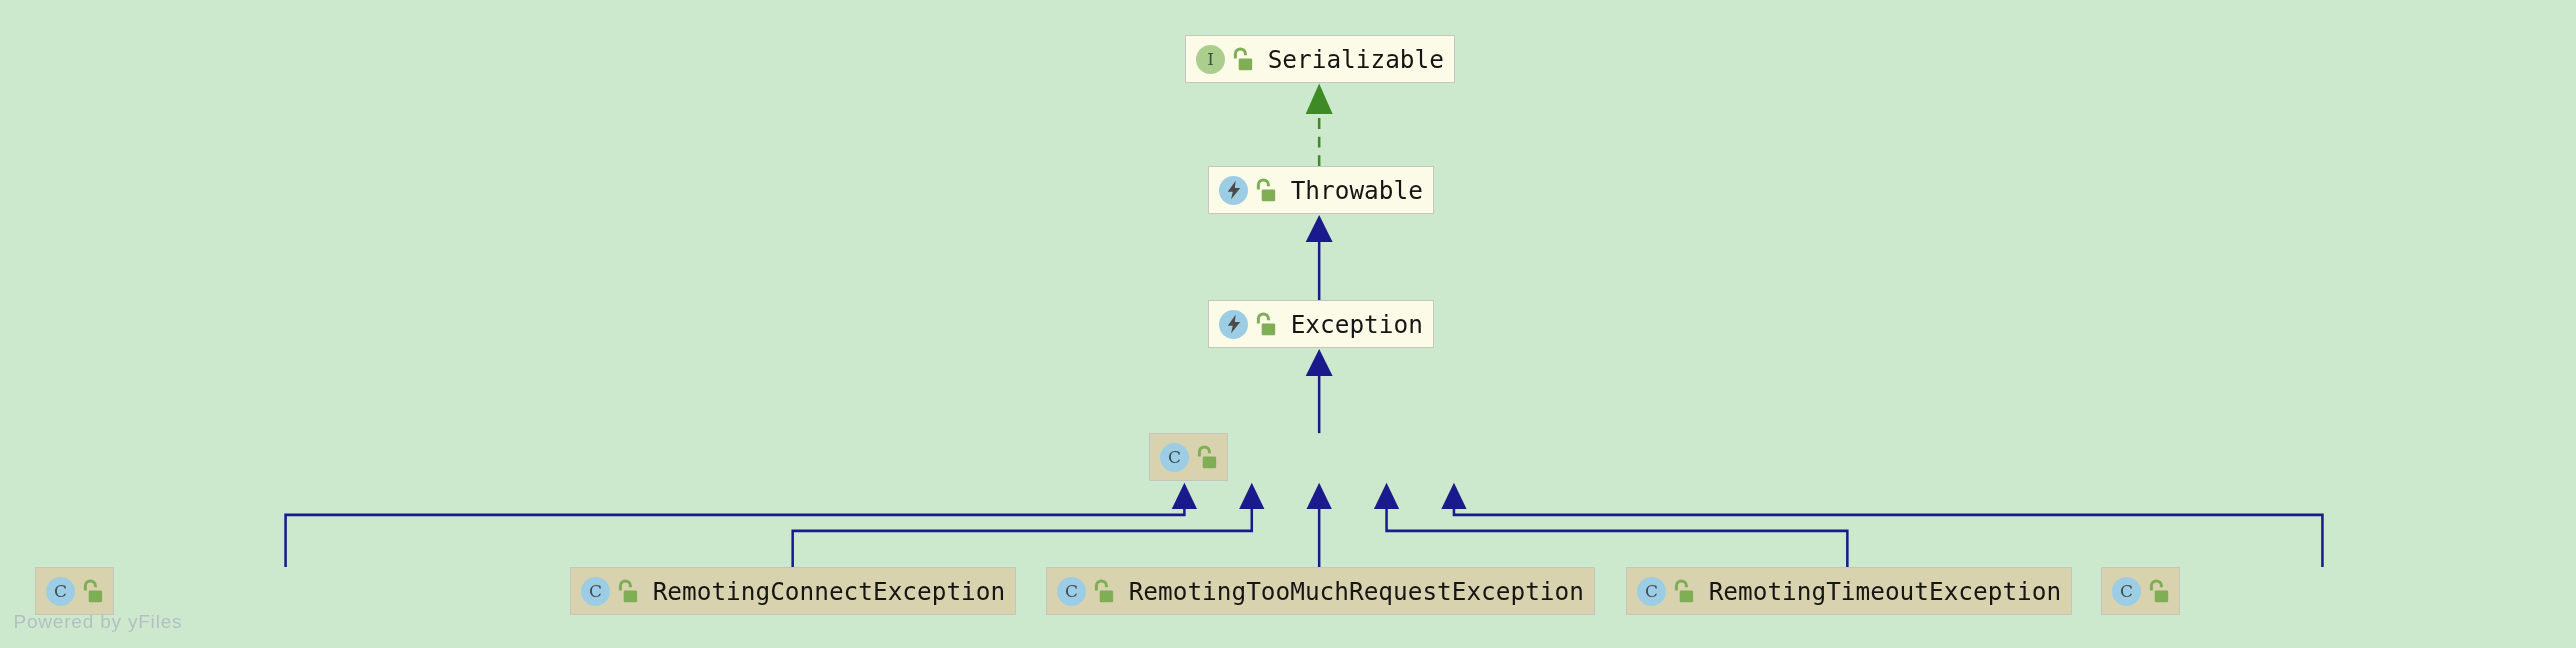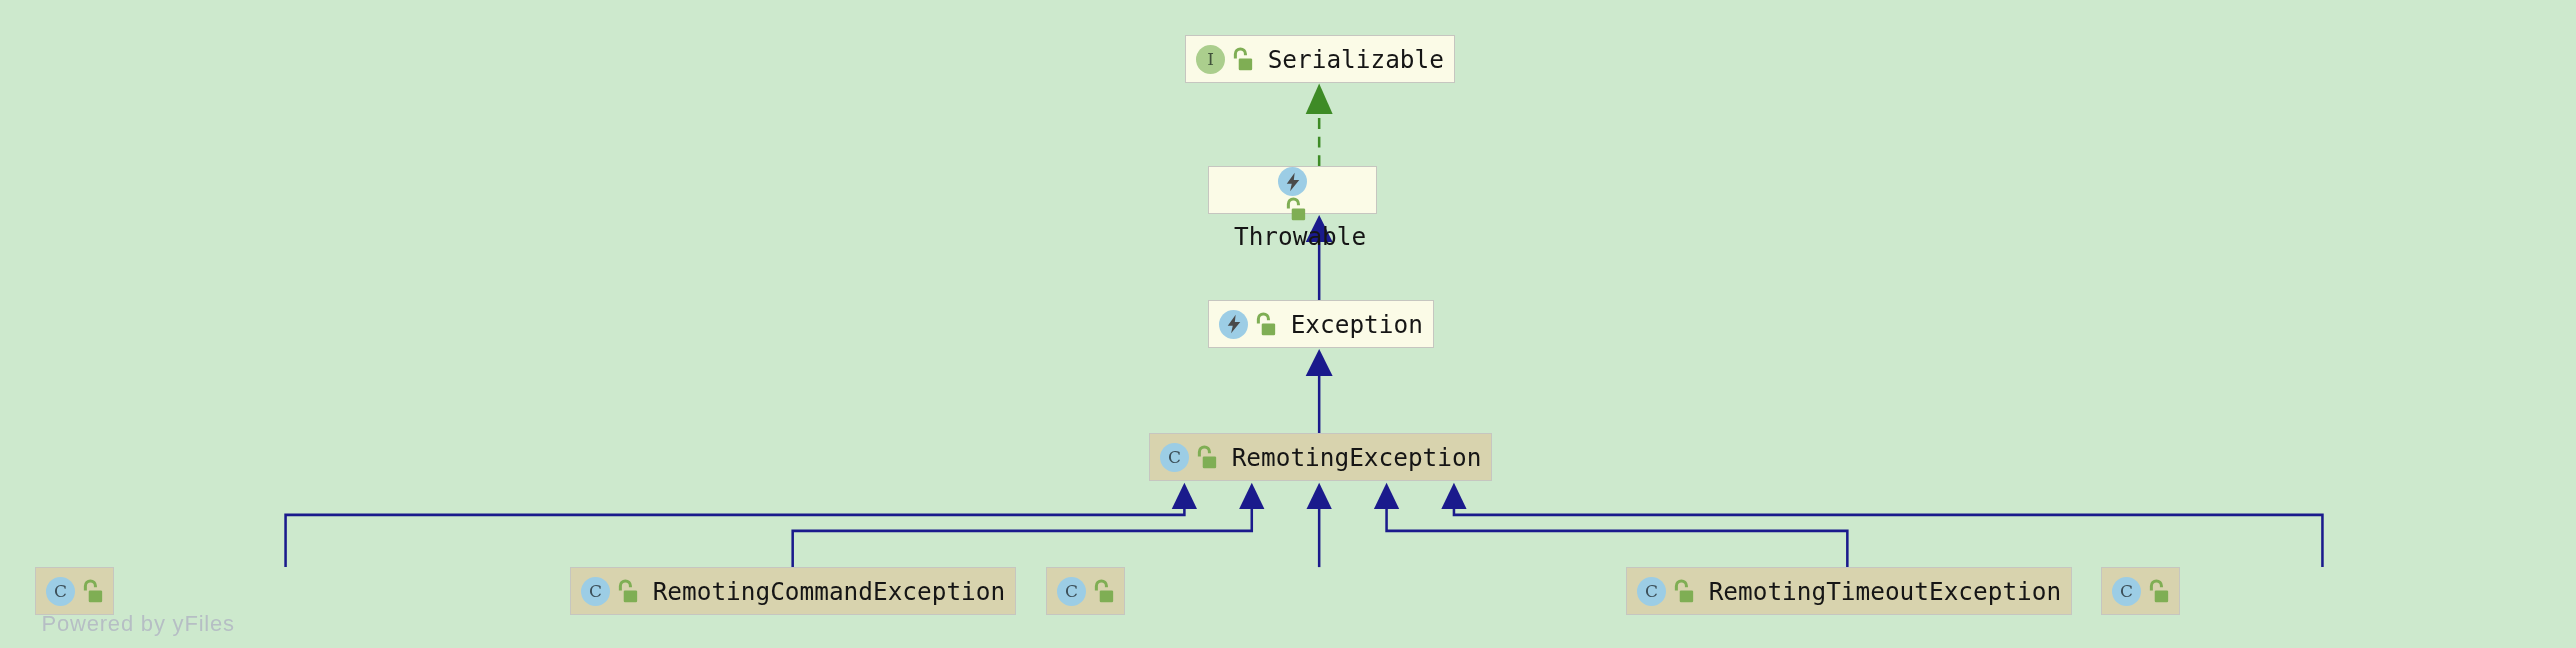--- a/index.html
+++ b/index.html
@@ -48,25 +48,24 @@
     line-height: 1;
   }
   .badge.kind-class, .badge.kind-exception { background: #9ccde5; color: #3c4f59; }
   .badge.kind-interface { background: #abce8d; color: #40513a; }
   .lock { margin-left: 6.7px; flex: none; display: inline-flex; }
   .label { margin-left: 15px; }
   .watermark {
     position: absolute;
     left: 13.5px; top: 611px;
     font-family: "Liberation Sans", sans-serif;
-    font-size: 22px;
+    font-size: 19px;
     letter-spacing: 0.8px;
     color: #b4bac4;
     opacity: 0.9;
-    margin-left: 28px;
   }
 </style>
 </head>
 <body>
 
 <div class="canvas">
 
   <svg class="edges" viewBox="0 0 3058 770" width="2576" height="649">
 
     <g>
@@ -114,21 +113,21 @@
     <span class="badge kind-interface">I</span>
     <span class="lock">
       <svg width="21" height="26" viewBox="0 0 25 31">
           <path d="M4 15 V9.5 a6 6 0 0 1 12 0 V11" fill="none" stroke="#7fae54" stroke-width="3.6"></path>
           <rect x="8" y="15" width="16" height="14" rx="1.5" fill="#7fae54"></rect>
         </svg>
     </span>
     <span class="label">Serializable</span>
   </div>
 
-  <div class="node" style="left:1208px; top:166px;flex-direction:column;">
+  <div class="node" style="left:1208px; top:166px;">
     <span class="badge kind-exception">
       <svg width="20" height="20" viewBox="0 0 24 24">
           <polygon points="14,1 4.5,14 10.5,14 8.5,23 19.5,9.5 13,9.5" fill="#4a4a4a"></polygon>
         </svg>
     </span>
     <span class="lock">
       <svg width="21" height="26" viewBox="0 0 25 31">
           <path d="M4 15 V9.5 a6 6 0 0 1 12 0 V11" fill="none" stroke="#7fae54" stroke-width="3.6"></path>
           <rect x="8" y="15" width="16" height="14" rx="1.5" fill="#7fae54"></rect>
         </svg>
@@ -152,52 +151,52 @@
   </div>
 
   <div class="node project" style="left:1149px; top:433px;">
     <span class="badge kind-class">C</span>
     <span class="lock">
       <svg width="21" height="26" viewBox="0 0 25 31">
           <path d="M4 15 V9.5 a6 6 0 0 1 12 0 V11" fill="none" stroke="#7fae54" stroke-width="3.6"></path>
           <rect x="8" y="15" width="16" height="14" rx="1.5" fill="#7fae54"></rect>
         </svg>
     </span>
-    <span class="label">RemotingException</span>
   </div>
 
   <div class="node project" style="left:35px; top:567px;">
     <span class="badge kind-class">C</span>
     <span class="lock">
       <svg width="21" height="26" viewBox="0 0 25 31">
           <path d="M4 15 V9.5 a6 6 0 0 1 12 0 V11" fill="none" stroke="#7fae54" stroke-width="3.6"></path>
           <rect x="8" y="15" width="16" height="14" rx="1.5" fill="#7fae54"></rect>
         </svg>
     </span>
   </div>
 
   <div class="node project" style="left:570px; top:567px;">
     <span class="badge kind-class">C</span>
     <span class="lock">
       <svg width="21" height="26" viewBox="0 0 25 31">
           <path d="M4 15 V9.5 a6 6 0 0 1 12 0 V11" fill="none" stroke="#7fae54" stroke-width="3.6"></path>
           <rect x="8" y="15" width="16" height="14" rx="1.5" fill="#7fae54"></rect>
         </svg>
     </span>
-    <span class="label">RemotingCommandException</span>
+    <span class="label">RemotingConnectException</span>
   </div>
 
   <div class="node project" style="left:1046px; top:567px;">
     <span class="badge kind-class">C</span>
     <span class="lock">
       <svg width="21" height="26" viewBox="0 0 25 31">
           <path d="M4 15 V9.5 a6 6 0 0 1 12 0 V11" fill="none" stroke="#7fae54" stroke-width="3.6"></path>
           <rect x="8" y="15" width="16" height="14" rx="1.5" fill="#7fae54"></rect>
         </svg>
     </span>
+    <span class="label">RemotingTooMuchRequestException</span>
   </div>
 
   <div class="node project" style="left:1626px; top:567px;">
     <span class="badge kind-class">C</span>
     <span class="lock">
       <svg width="21" height="26" viewBox="0 0 25 31">
           <path d="M4 15 V9.5 a6 6 0 0 1 12 0 V11" fill="none" stroke="#7fae54" stroke-width="3.6"></path>
           <rect x="8" y="15" width="16" height="14" rx="1.5" fill="#7fae54"></rect>
         </svg>
     </span>

